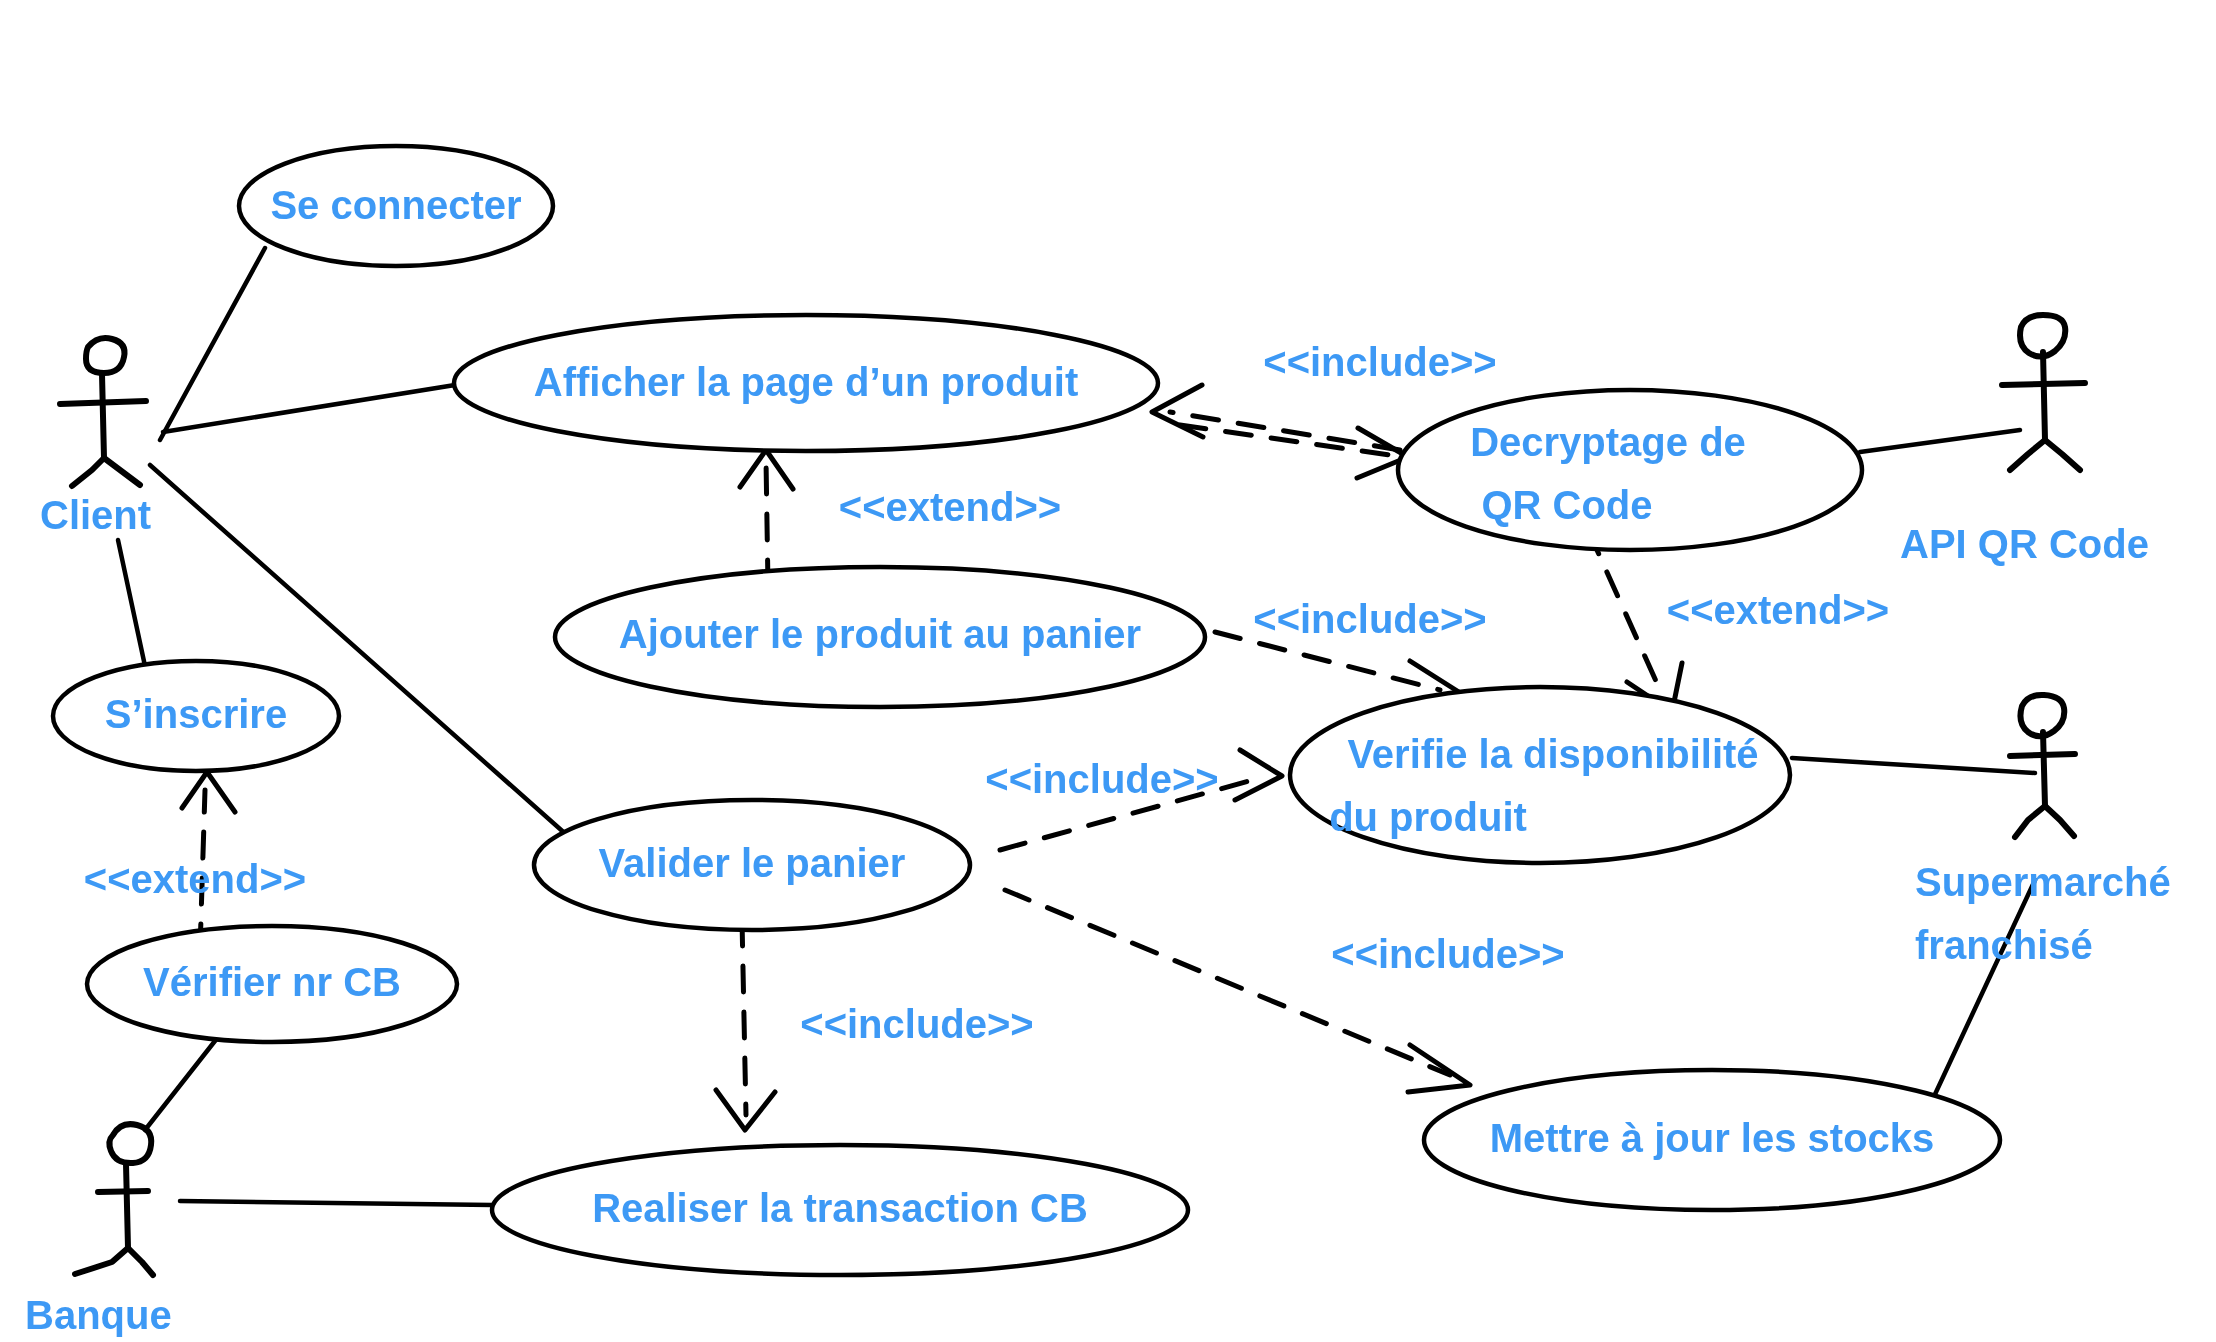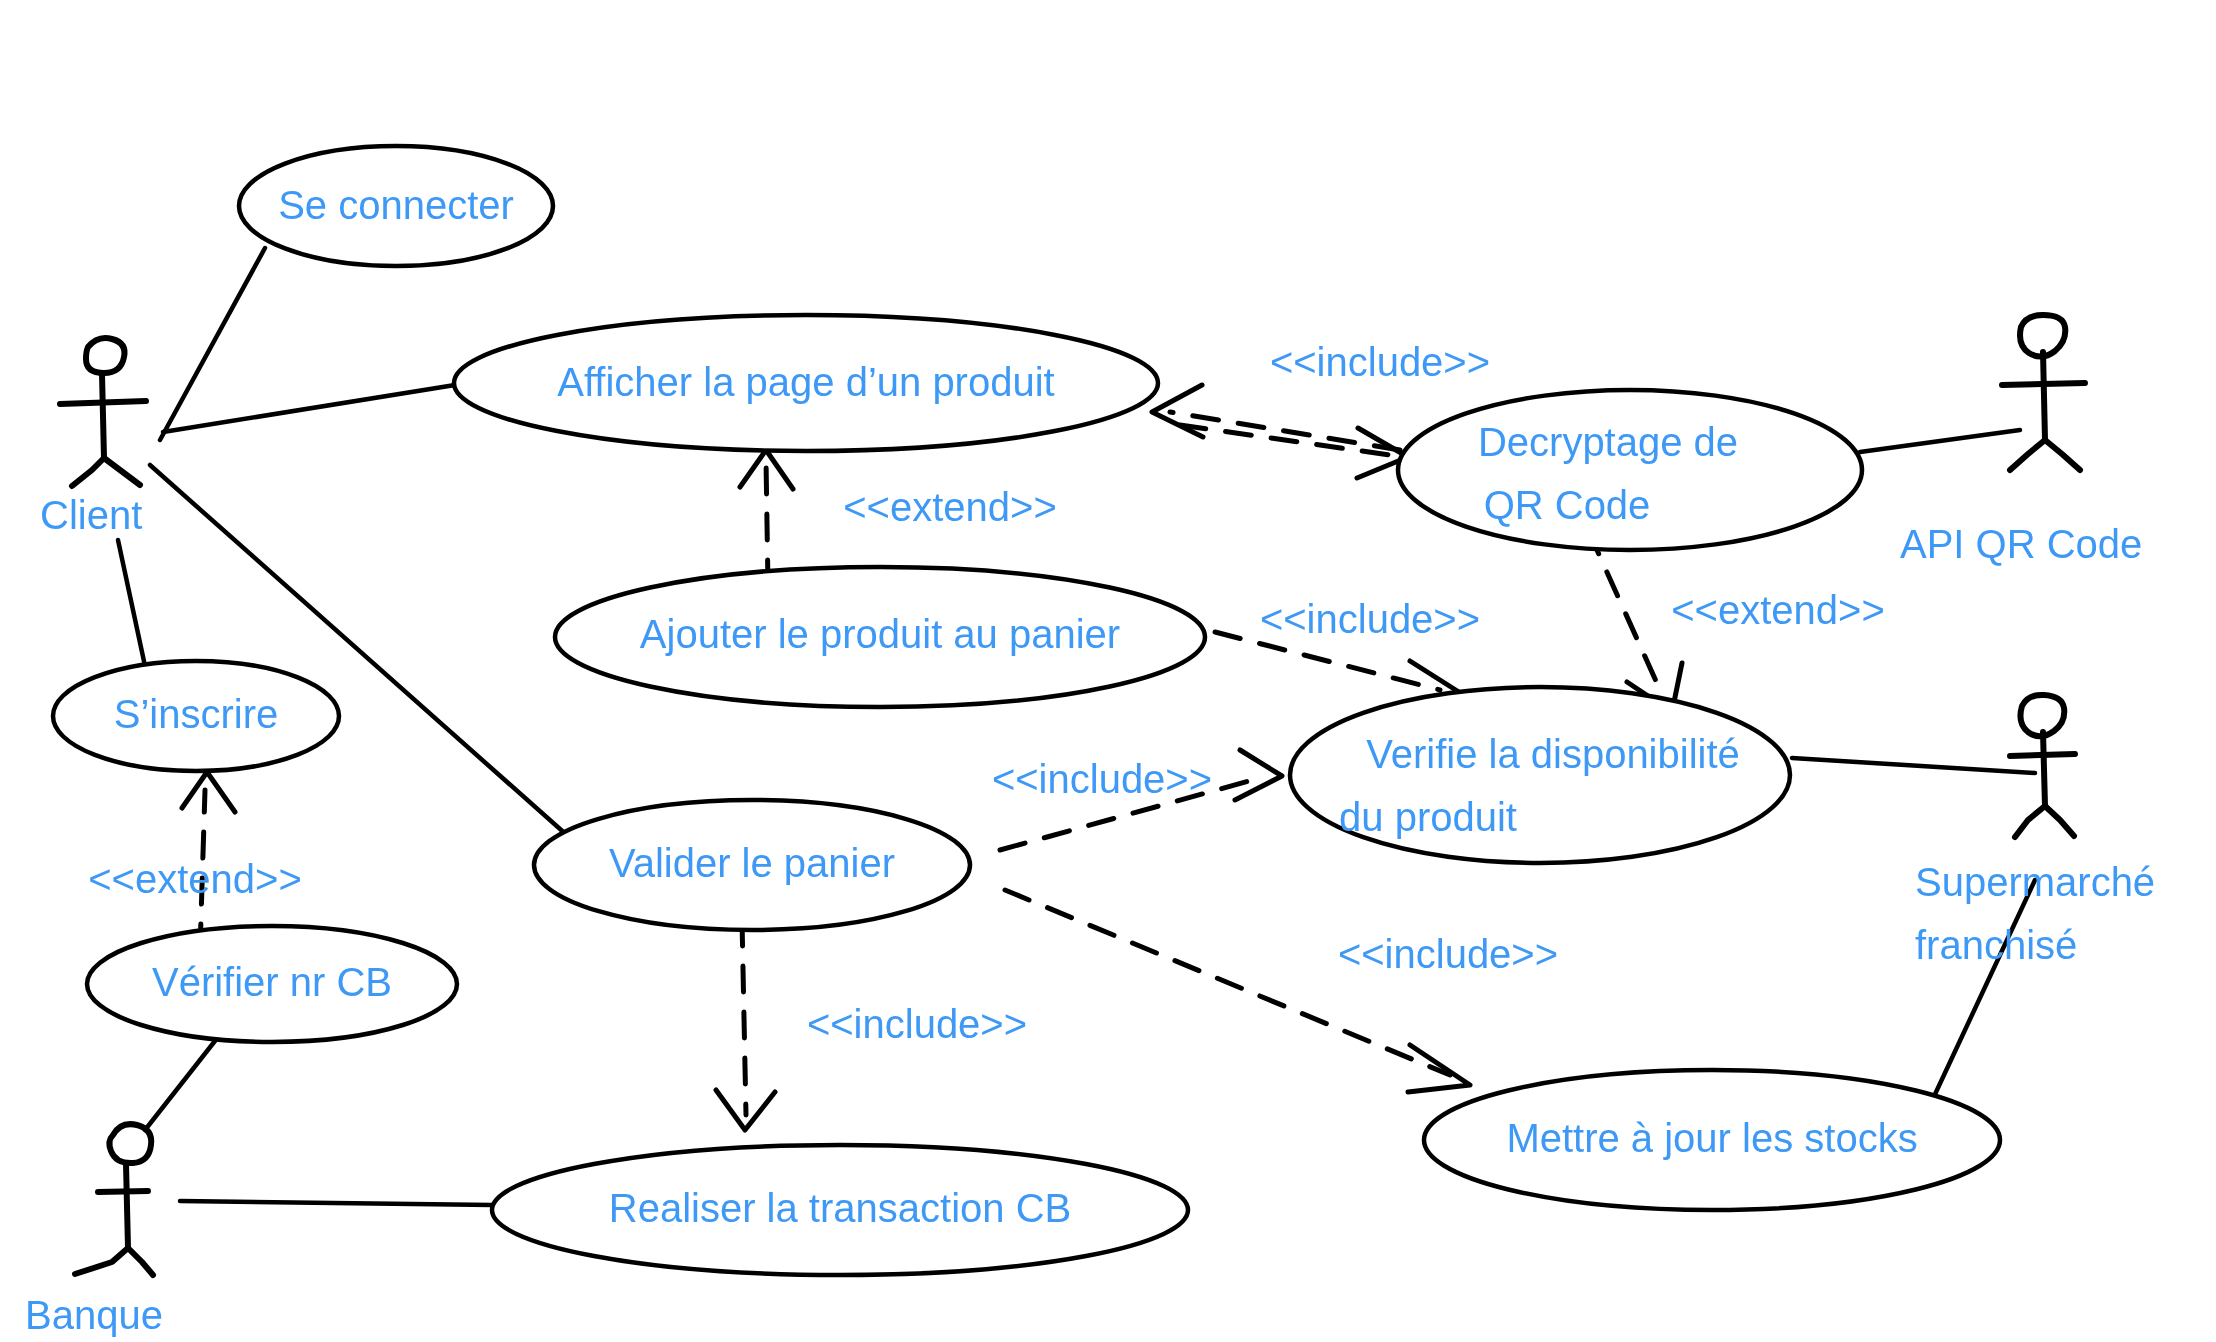--- a/index.html
+++ b/index.html
@@ -10,20 +10,21 @@
   }
   body {
     font-family: "Liberation Sans", sans-serif;
   }
   #diagram-root {
     position: relative;
     width: 2216px;
     height: 1342px;
     background: #ffffff;
     overflow: hidden;
+    font-weight: bold;
   }
   #uml-svg {
     position: absolute;
     top: 0;
     left: 0;
     width: 2216px;
     height: 1342px;
   }
   .uc-ellipse {
     fill: #ffffff;

